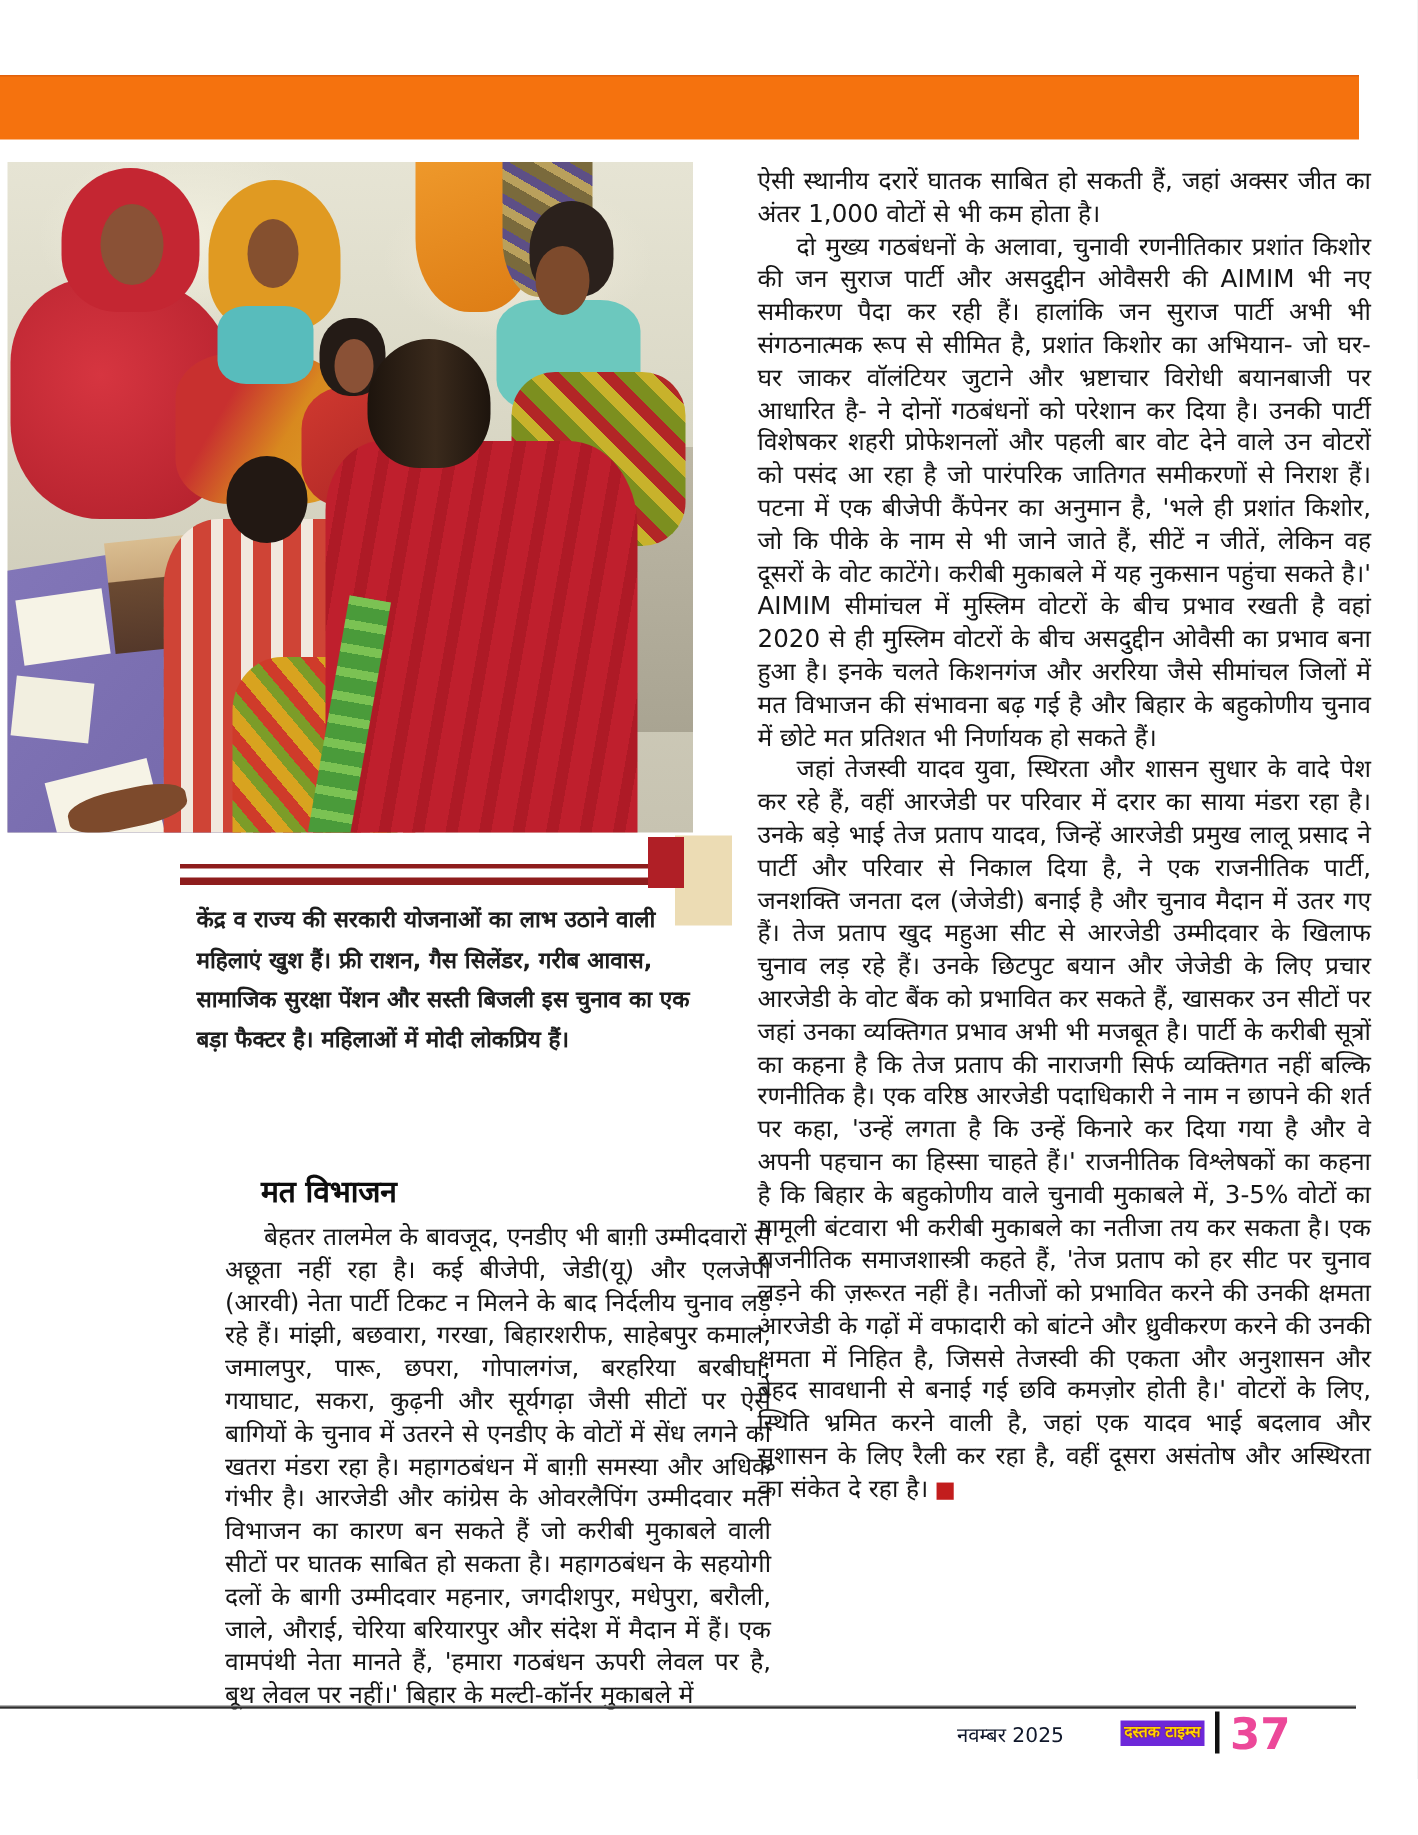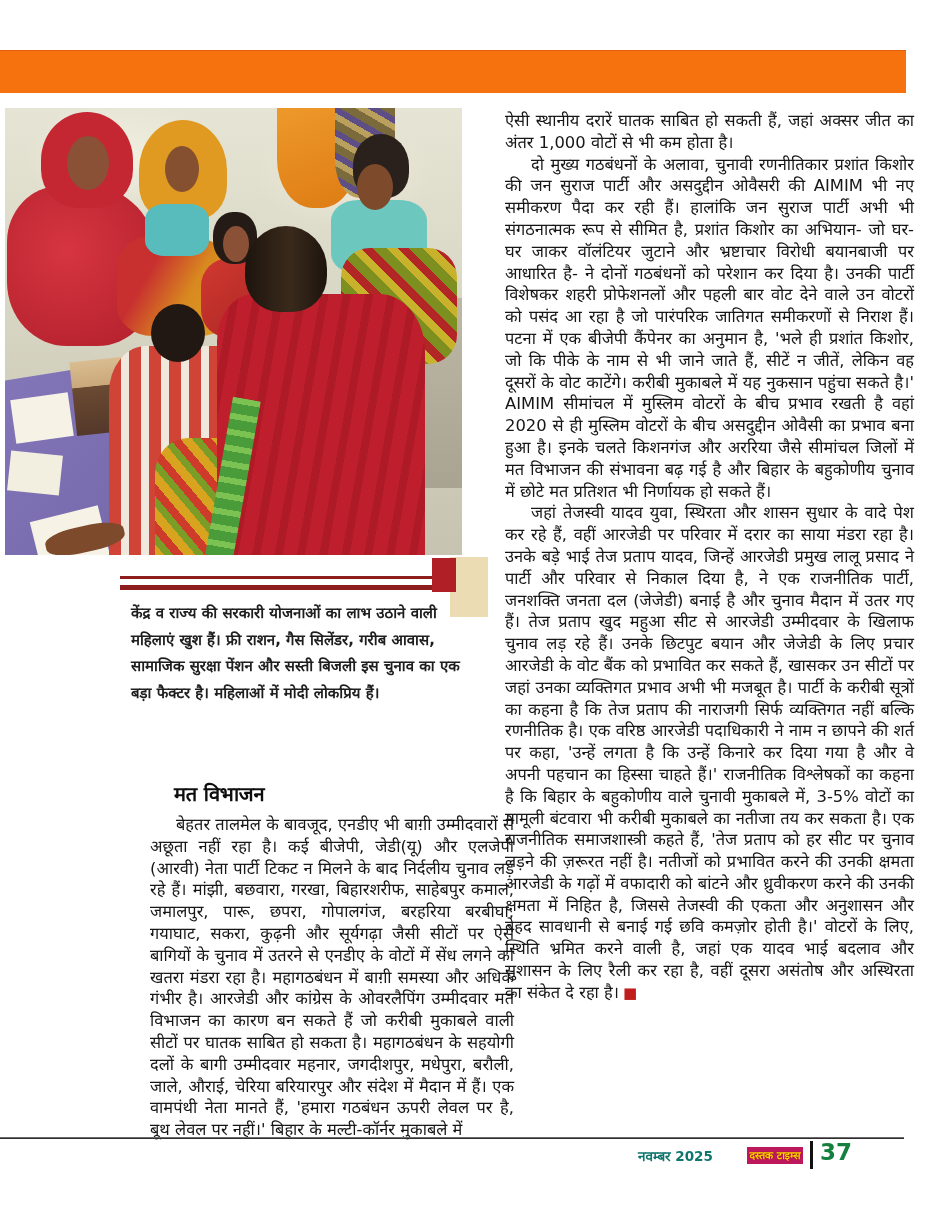--- a/index.html
+++ b/index.html
@@ -76,26 +76,26 @@
   .col p { font-size:16.4px; line-height:21.8px; color:#161616; }
   .col p.indent { text-indent:26px; }
   .col h3 { font-size:20px; line-height:24px; font-weight:700; color:#0d0d0d; margin:14px 0 8px 0; letter-spacing:-0.2px; }
   .left-col  { left:103px; top:782px; width:364px;margin-left:47px; }
   .left-col h3 { margin:0 0 8px 24px; }
   .right-col { left:505px; top:110px; width:409px; }
   .endmark { color:#c21d1d; font-size:15px; padding-left:4px; }
 
   
   .footer-rule { position:absolute; left:0; top:1137px; width:904px; height:2px; background:#6b6b6b; border-bottom:1px solid #2e2e2e; }
-  .footer-date { position:absolute; left:638px; top:1147px; font-size:13.5px; font-weight:700; color:#0f766e; }
-  .footer-logo { position:absolute; left:747px; top:1147px; width:56px; height:17px; background:#be185d;
+  .footer-date { position:absolute; left:638px; top:1147px; font-size:13.5px; font-weight:400; color:#0f172a; }
+  .footer-logo { position:absolute; left:747px; top:1147px; width:56px; height:17px; background:#6d28d9;
                  color:#ffd200; font-size:10.5px; font-weight:700; text-align:center; line-height:17px;
                  text-shadow:0 0 1px #7a0000; white-space:nowrap; overflow:hidden; }
   .footer-bar  { position:absolute; left:810px; top:1141px; width:3px; height:28px; background:#111; }
-  .footer-page { position:absolute; left:820px; top:1139px; font-size:23px; font-weight:800; color:#15803d; }
+  .footer-page { position:absolute; left:820px; top:1139px; font-size:29px; font-weight:800; color:#ec4899; }
 </style>
 </head>
 <body>
 
 <div class="page">
 
   <div class="masthead-bar"></div>
 
   <div class="photo">
     <div class="ph-dapple1"></div>

